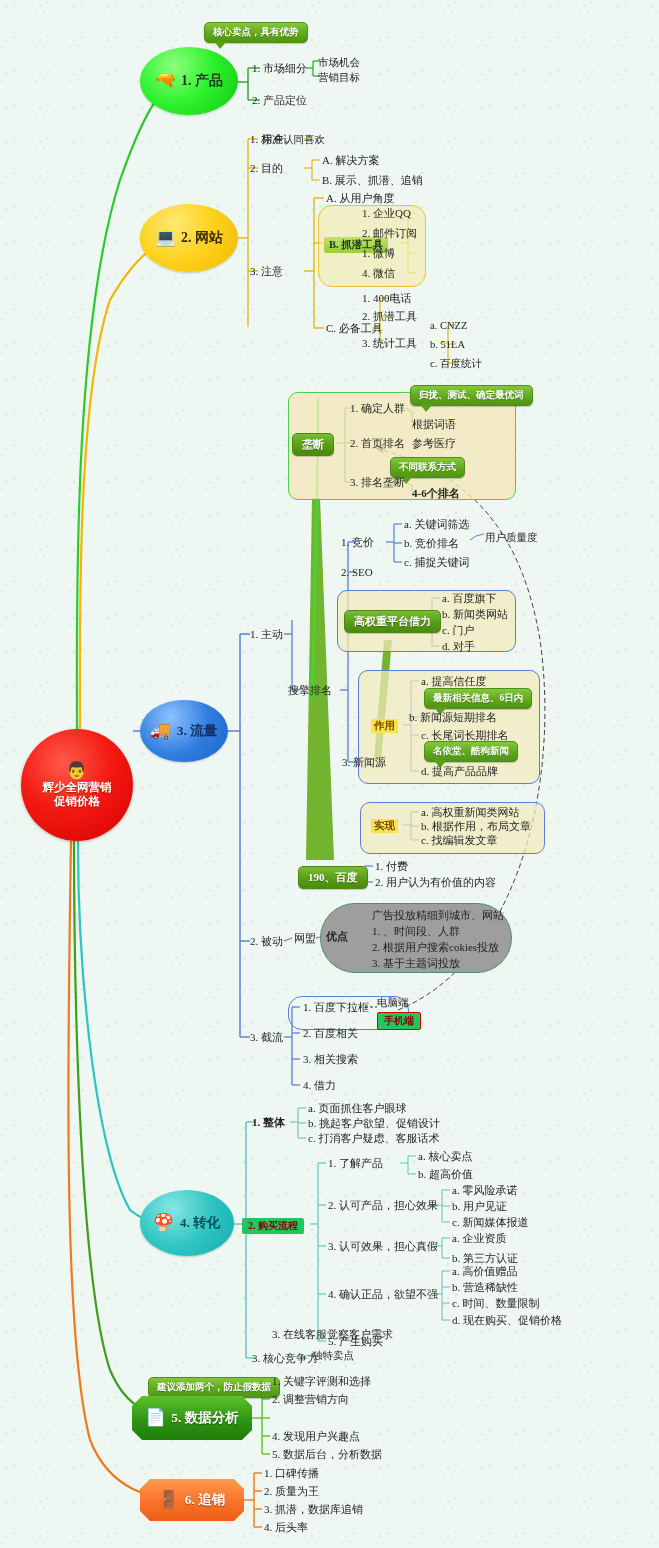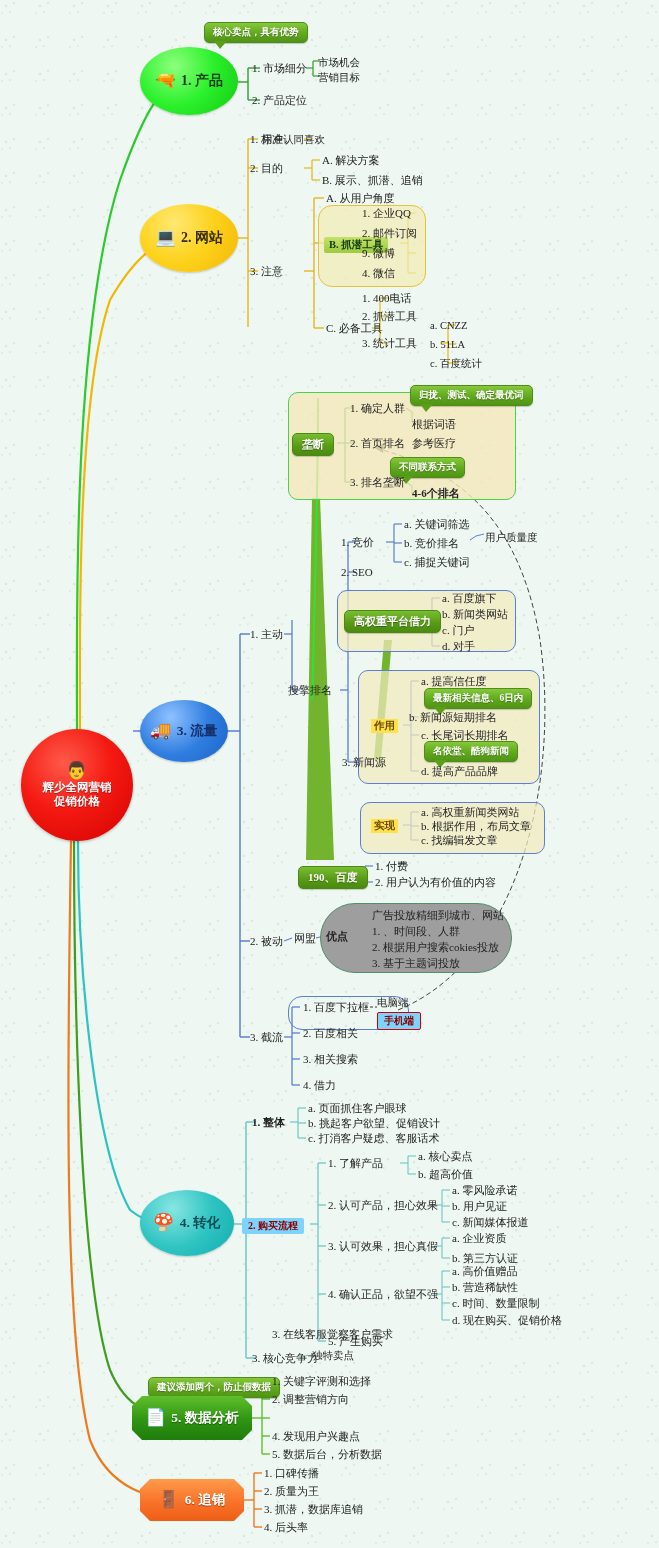--- a/index.html
+++ b/index.html
@@ -75,21 +75,21 @@
     background:linear-gradient(180deg,#85c83c 0%,#63ab1f 50%,#4f9415 100%);
     border:1px solid #4e8e18;box-shadow:0 1px 1px rgba(0,0,0,.2);
     text-shadow:0 1px 1px rgba(0,0,0,.3);}
   .callout:after{content:"";position:absolute;width:0;height:0;}
   .callout.tail-bl:after{left:9px;bottom:-7px;border-left:6px solid transparent;border-right:7px solid transparent;border-top:8px solid #5a9e1a;}
 
   
   .tag-green{position:absolute;white-space:nowrap;font-size:10.5px;font-weight:bold;color:#0f3c0f;
     background:linear-gradient(180deg,#c4e06a 0%,#9ecb3f 100%);padding:1px 5px;border-radius:2px;}
   .tag-red{position:absolute;white-space:nowrap;font-size:10px;font-weight:bold;color:#8b0000;
-    background:#7dd3fc;padding:1px 6px;border-radius:2px;}
+    background:#22c55e;padding:1px 6px;border-radius:2px;}
   .tag-red.outline{border:1px solid #d00000;}
   .tag-yellow{position:absolute;white-space:nowrap;font-size:10.5px;font-weight:bold;color:#6b4c00;
     background:#ffe14d;padding:0 3px;}
   .tag-darkgreen{position:absolute;white-space:nowrap;font-size:11px;font-weight:bold;color:#fff;
     background:linear-gradient(180deg,#79bd33 0%,#5a9c18 55%,#4a8a10 100%);
     padding:3px 9px;border-radius:5px;border:1px solid #4a8a10;
     text-shadow:0 1px 1px rgba(0,0,0,.35);box-shadow:0 1px 1px rgba(0,0,0,.18);}
 
   
   .box{position:absolute;border-radius:10px;}
@@ -324,21 +324,21 @@
   <div class="leaf" style="left:250px;top:133px;">1. 标准</div>
   <div class="leaf" style="left:250px;top:162px;">2. 目的</div>
   <div class="leaf" style="left:250px;top:265px;">3. 注意</div>
   <div class="leaf sm" style="left:262px;top:133px;">用户认同喜欢</div>
   <div class="leaf" style="left:322px;top:154px;">A. 解决方案</div>
   <div class="leaf" style="left:322px;top:174px;">B. 展示、抓潜、追销</div>
   <div class="leaf" style="left:326px;top:192px;">A. 从用户角度</div>
   <div class="tag-green" style="left:324px;top:237px;">B. 抓潜工具</div>
   <div class="leaf" style="left:362px;top:207px;">1. 企业QQ</div>
   <div class="leaf" style="left:362px;top:227px;">2. 邮件订阅</div>
-  <div class="leaf" style="left:362px;top:247px;">9. 微博</div>
+  <div class="leaf" style="left:362px;top:247px;">1. 微博</div>
   <div class="leaf" style="left:362px;top:267px;">4. 微信</div>
   <div class="leaf" style="left:326px;top:322px;">C. 必备工具</div>
   <div class="leaf" style="left:362px;top:292px;">1. 400电话</div>
   <div class="leaf" style="left:362px;top:310px;">2. 抓潜工具</div>
   <div class="leaf" style="left:362px;top:337px;">3. 统计工具</div>
   <div class="leaf sm" style="left:430px;top:319px;">a. CNZZ</div>
   <div class="leaf sm" style="left:430px;top:338px;">b. 51LA</div>
   <div class="leaf sm" style="left:430px;top:357px;">c. 百度统计</div>
 
   <div class="node ellipse n-traffic">

